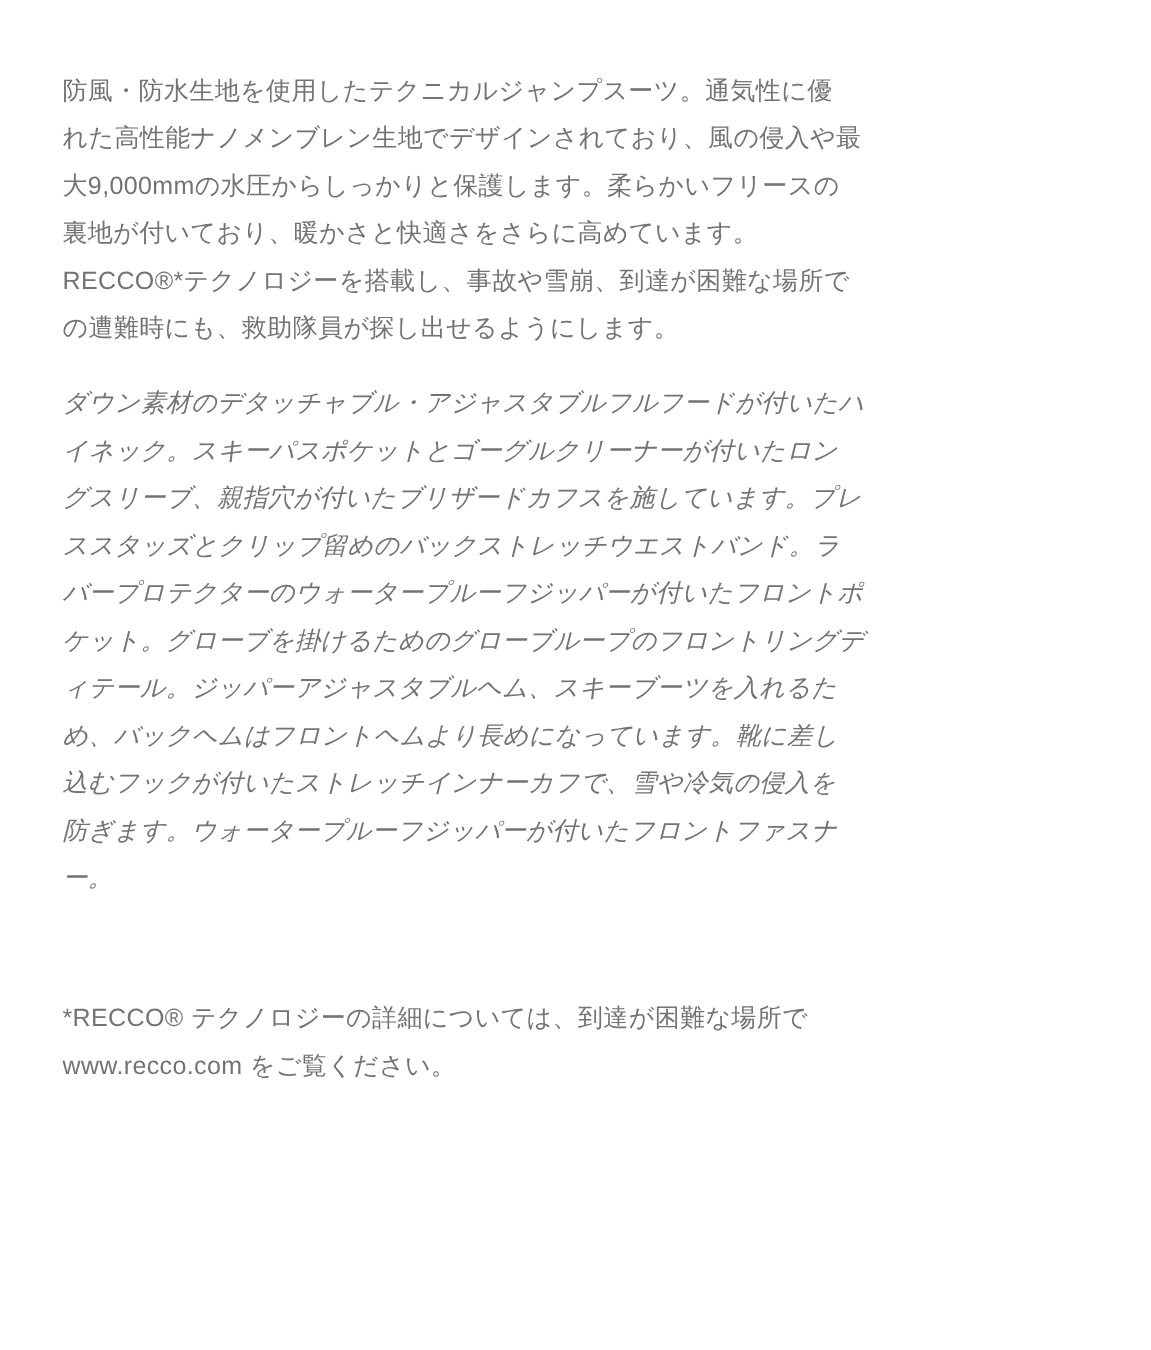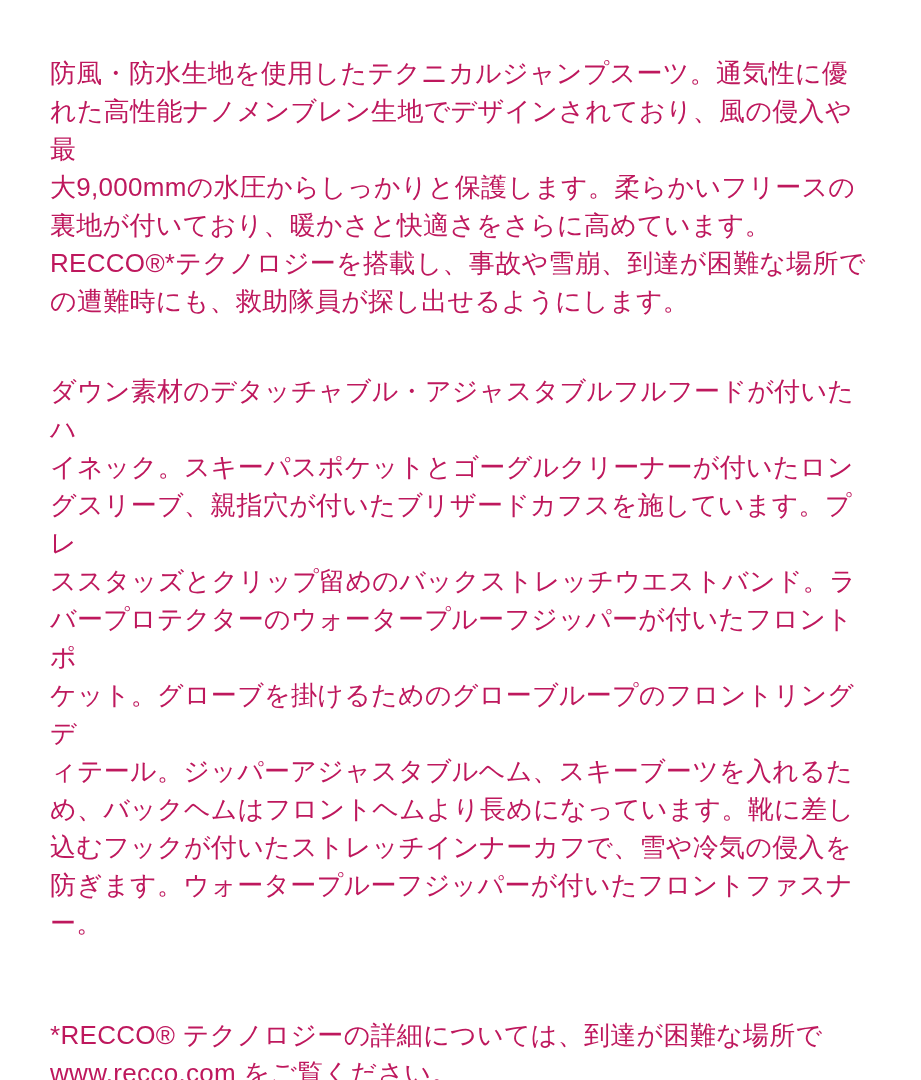--- a/index.html
+++ b/index.html
@@ -12,29 +12,30 @@
     background: #ffffff;
     font-family: "Liberation Sans", sans-serif;
     color: #1a1a1a;
     overflow: hidden;
   }
   .content {
     padding: 54px 50px 0 50px;
     box-sizing: border-box;
   }
   .desc-text {
-    font-size: 26px;
+    font-size: 20px;
     line-height: 38px;
     letter-spacing: 0.3px;
     white-space: pre-line;
     margin: 0;
-    color: #be185d;
+    color: #737373;
   }
   .para-2 {
-    margin-top: 52px;
+    margin-top: 22px;
+    font-style: italic;
   }
   .footnote {
     margin-top: 74px;
   }
   .link-row {
     margin: 0;
   }
 </style>
 </head>
 <body>

